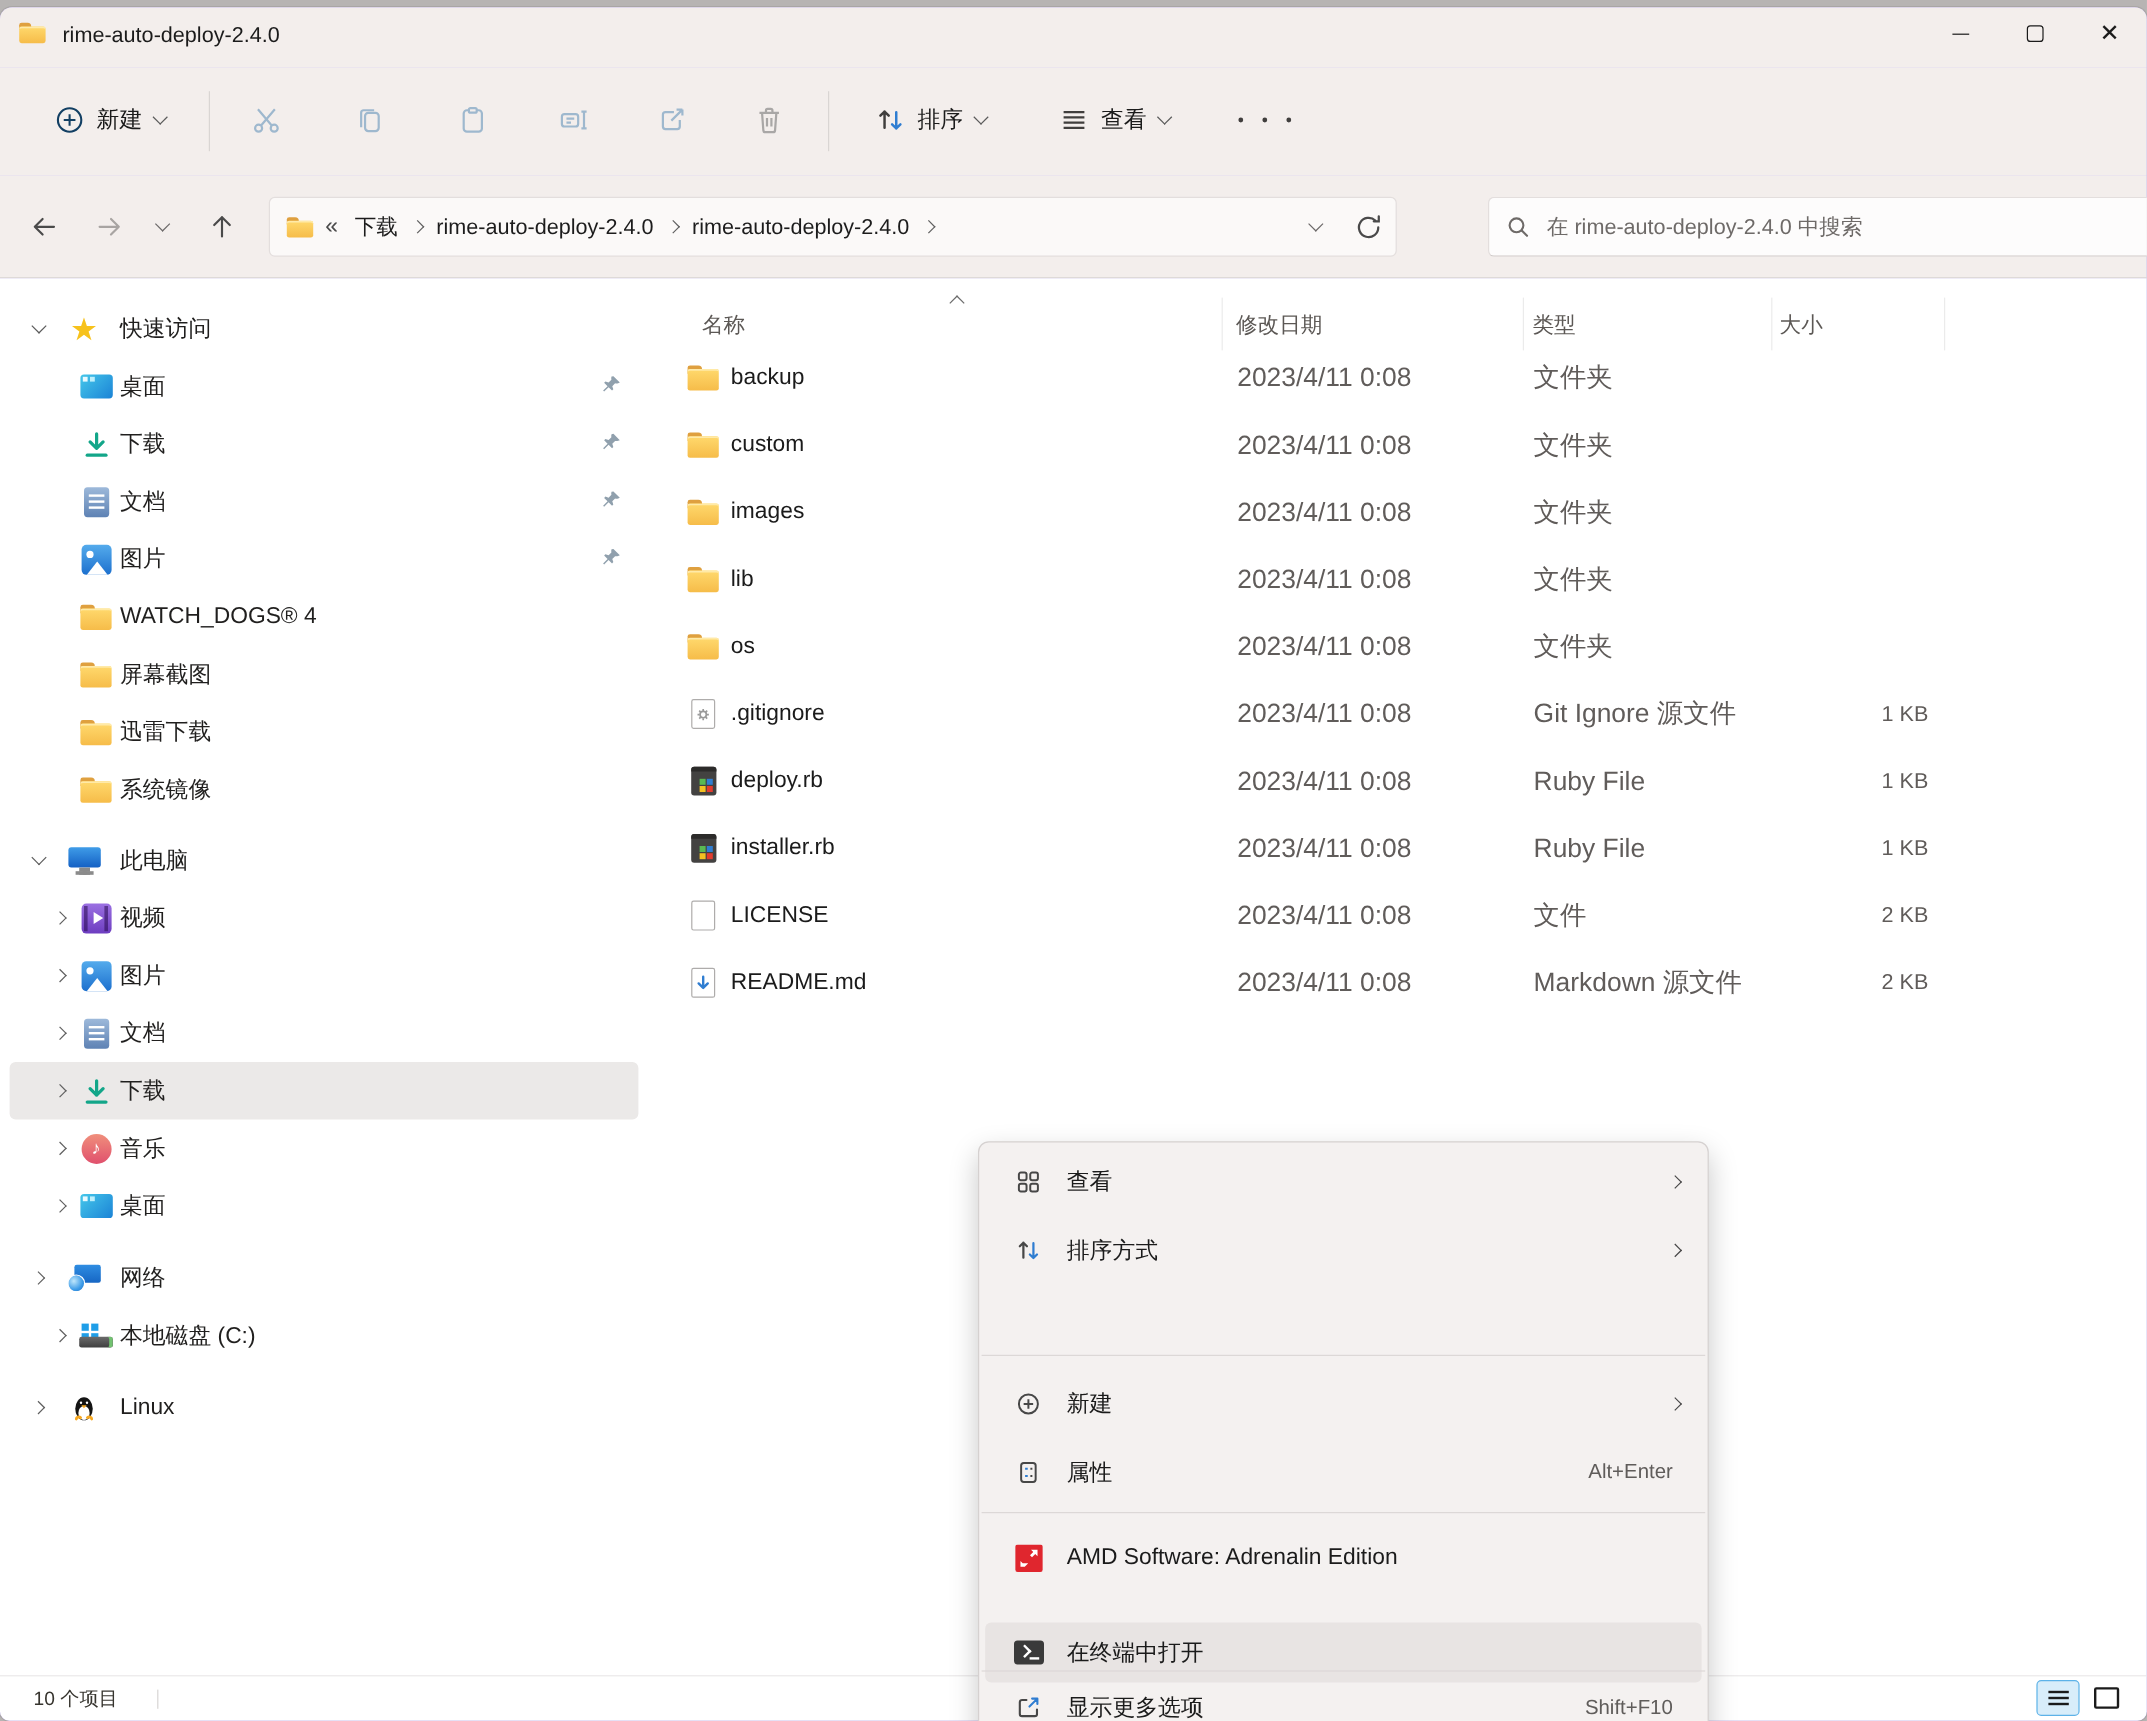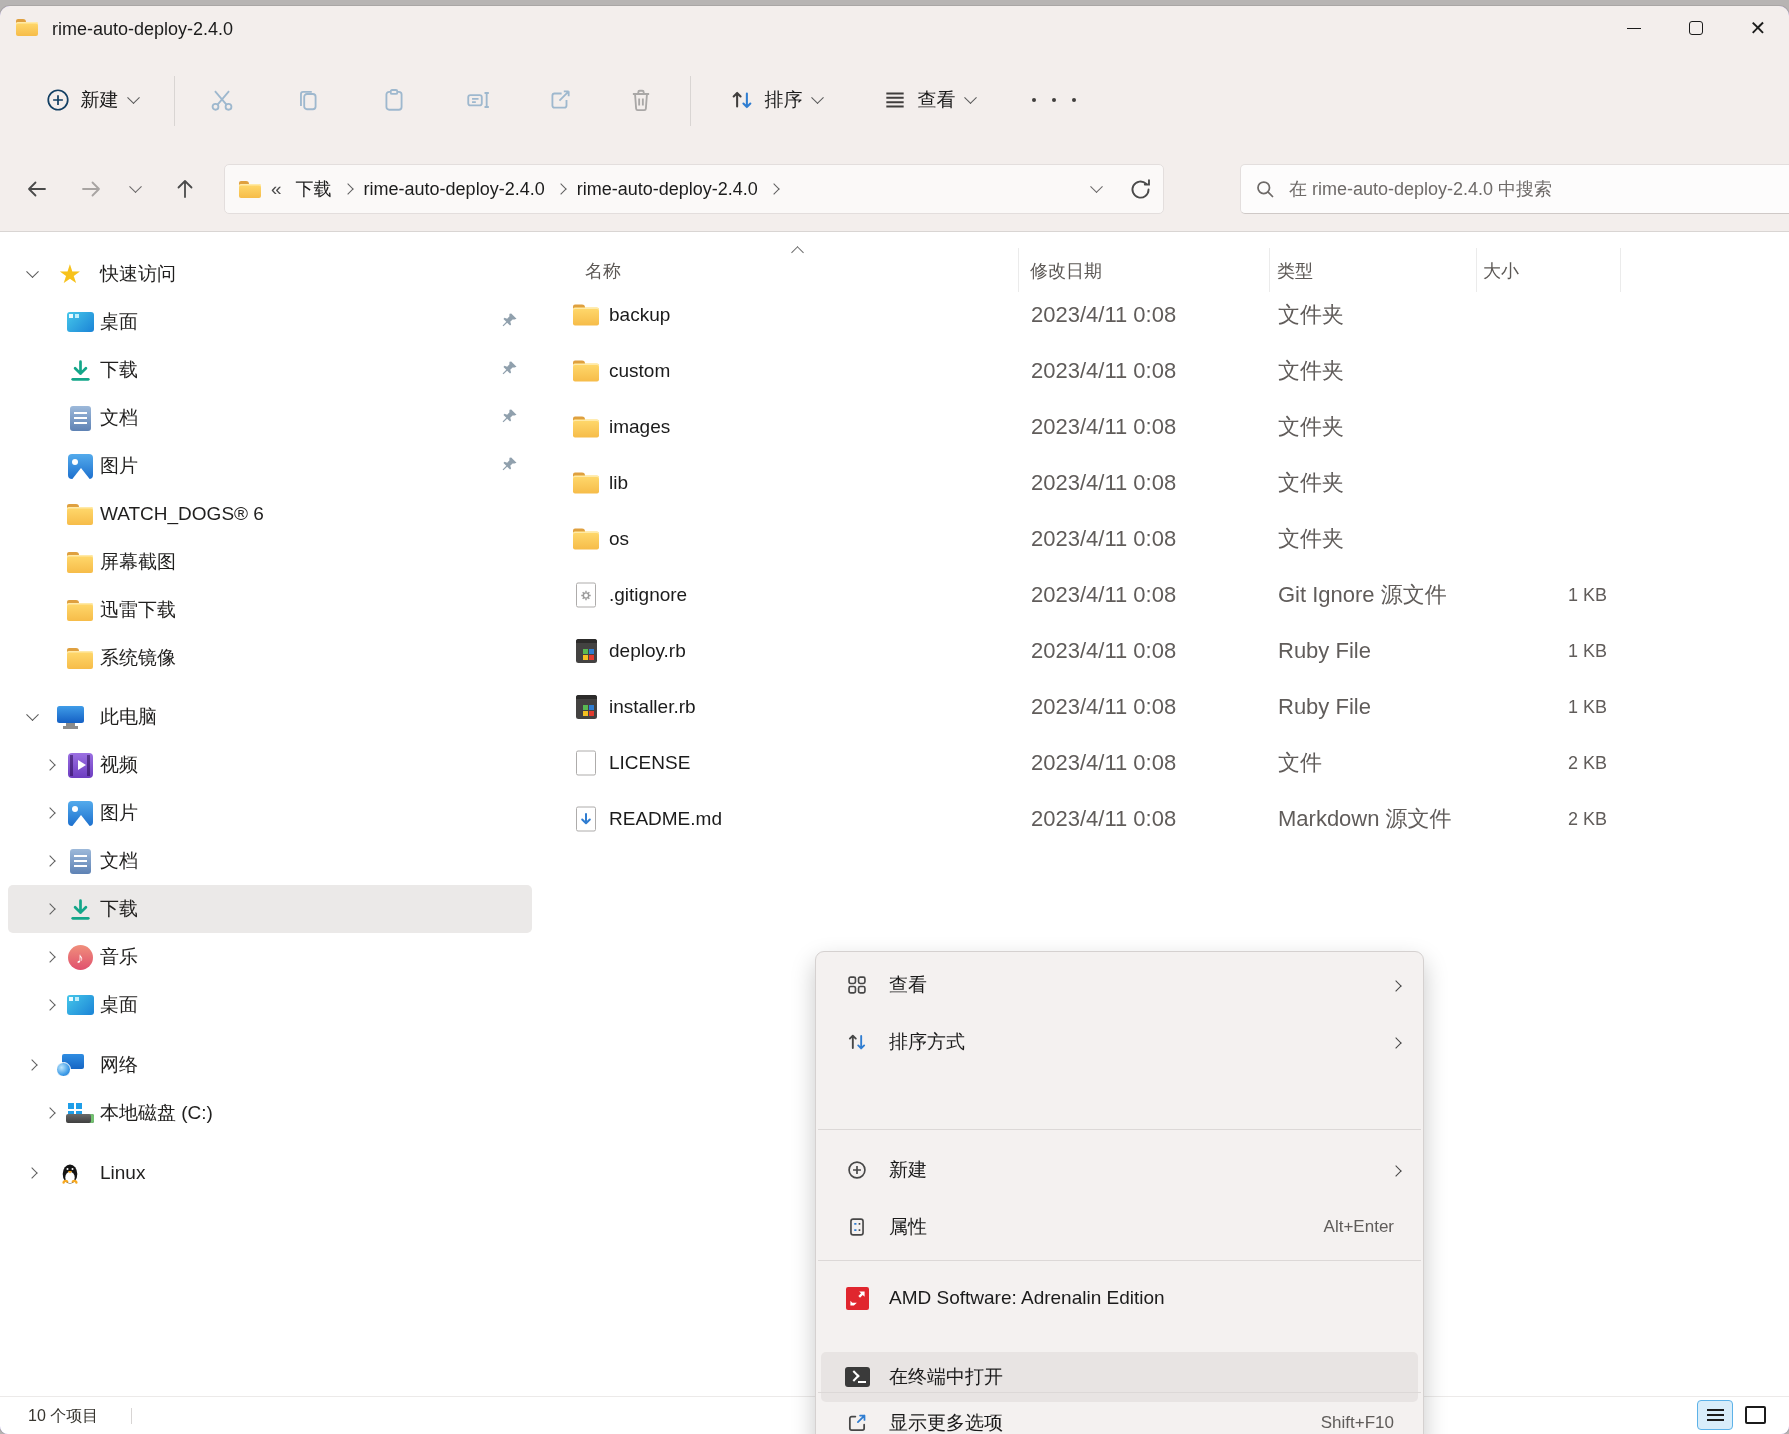--- a/index.html
+++ b/index.html
@@ -310,21 +310,21 @@
           </span>
         <span class="slabel">图片</span>
         <svg class="pin" width="17" height="17" viewBox="0 0 16 16">
             <path d="M9.6 1.4l5 5-1.3.5c-.8.3-1.6.3-2.4.1L8.7 9.2l.8 2.5-1 1-2.7-2.7-3.5 3.5-.8-.8L5 9.2 2.3 6.5l1-1 2.5.8 2.2-2.2c-.2-.8-.2-1.6.1-2.4z" fill="#90a0ad"></path>
           </svg>
       </div>
       <div class="srow">
         <span class="sic2">
             <span class="folder"></span>
           </span>
-        <span class="slabel">WATCH_DOGS® 6</span>
+        <span class="slabel">WATCH_DOGS® 4</span>
       </div>
       <div class="srow">
         <span class="sic2">
             <span class="folder"></span>
           </span>
         <span class="slabel">屏幕截图</span>
       </div>
       <div class="srow">
         <span class="sic2">
             <span class="folder"></span>

